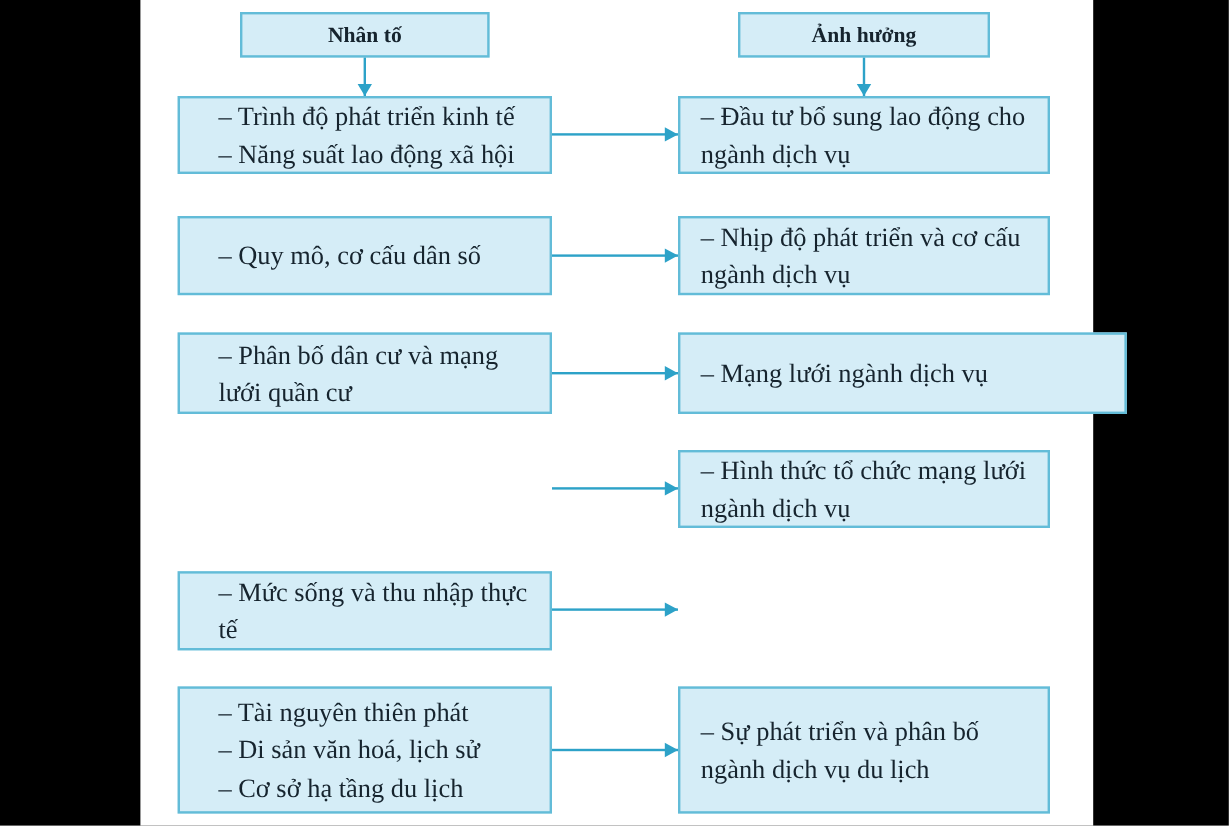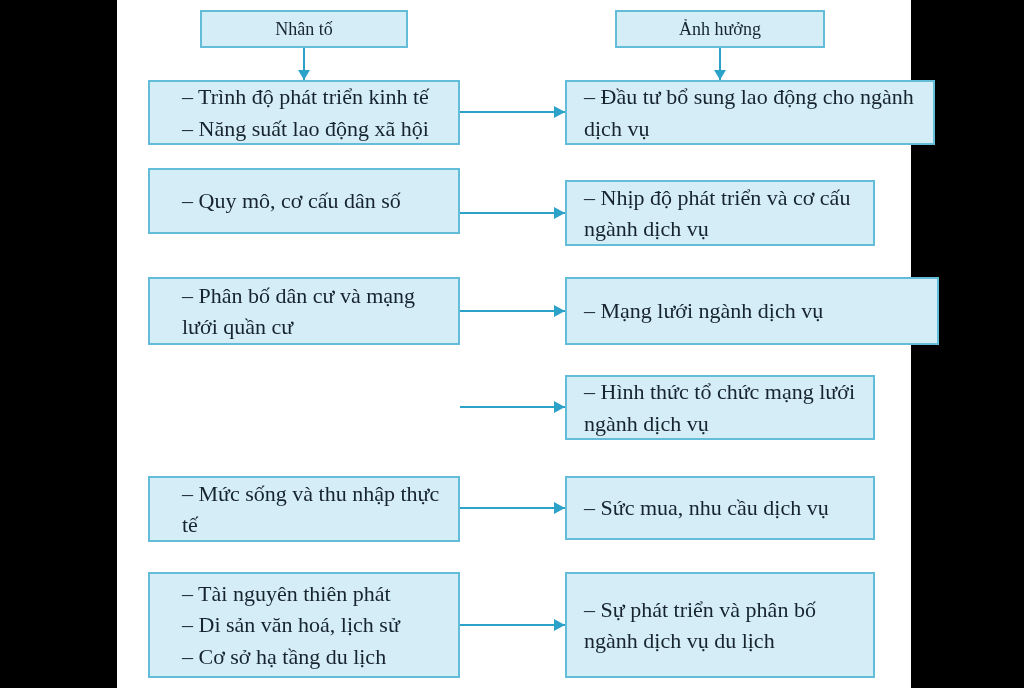--- a/index.html
+++ b/index.html
@@ -14,21 +14,21 @@
     width:794px; height:688px;
     background:var(--canvas-bg, #fff);
   }
   .header-box, .row-box {
     position:absolute; box-sizing:border-box;
     background:var(--box-fill, #d5edf7);
     border:2px solid var(--box-border, #63bcd8);
   }
   .header-box {
     display:flex; align-items:center; justify-content:center;
-    font-weight:normal; font-size:18px;
+    font-weight:bold; font-size:18px;
     color:var(--text, #16242e);
   }
   .row-box { display:flex; align-items:center; }
   .box-text {
     white-space:pre-line;
     font-size:22px; line-height:1.42;
     color:var(--text, #16242e);
     padding:3px 10px 3px 32px;
   }
   .effect .box-text { padding-left:17px; padding-right:14px; }
@@ -63,25 +63,25 @@
       <span class="head-d"></span>
     </div>
 
   <div class="row-box factor" style="left:31px;top:80px;width:312px;height:65px">
     <div class="box-text">– Trình độ phát triển kinh tế
 – Năng suất lao động xã hội</div>
   </div>
   <div class="arrow-h" style="left:343px;top:111px;width:105px">
       <span class="head-r"></span>
     </div>
-  <div class="row-box effect" style="left:448px;top:80px;width:370px;height:65px">
+  <div class="row-box effect" style="left:448px;top:80px;width:310px;height:65px">
     <div class="box-text">– Đầu tư bổ sung lao động cho ngành dịch vụ</div>
   </div>
 
-  <div class="row-box factor" style="left:31px;top:168px;width:312px;height:66px">
+  <div class="row-box factor" style="left:31px;top:180px;width:312px;height:66px">
     <div class="box-text">– Quy mô, cơ cấu dân số</div>
   </div>
   <div class="arrow-h" style="left:343px;top:212px;width:105px">
       <span class="head-r"></span>
     </div>
   <div class="row-box effect" style="left:448px;top:180px;width:310px;height:66px">
     <div class="box-text">– Nhịp độ phát triển và cơ cấu ngành dịch vụ</div>
   </div>
 
   <div class="row-box factor" style="left:31px;top:277px;width:312px;height:68px">
@@ -100,23 +100,20 @@
   <div class="row-box effect" style="left:448px;top:375px;width:310px;height:65px">
     <div class="box-text">– Hình thức tổ chức mạng lưới ngành dịch vụ</div>
   </div>
 
   <div class="row-box factor" style="left:31px;top:476px;width:312px;height:66px">
     <div class="box-text">– Mức sống và thu nhập thực tế</div>
   </div>
   <div class="arrow-h" style="left:343px;top:507px;width:105px">
       <span class="head-r"></span>
     </div>
-  <div class="row-box effect" style="left:448px;top:476px;width:310px;height:64px">
-    <div class="box-text">– Sức mua, nhu cầu dịch vụ</div>
-  </div>
 
   <div class="row-box factor" style="left:31px;top:572px;width:312px;height:106px">
     <div class="box-text">– Tài nguyên thiên phát
 – Di sản văn hoá, lịch sử
 – Cơ sở hạ tầng du lịch</div>
   </div>
   <div class="arrow-h" style="left:343px;top:624px;width:105px">
       <span class="head-r"></span>
     </div>
   <div class="row-box effect" style="left:448px;top:572px;width:310px;height:106px">

